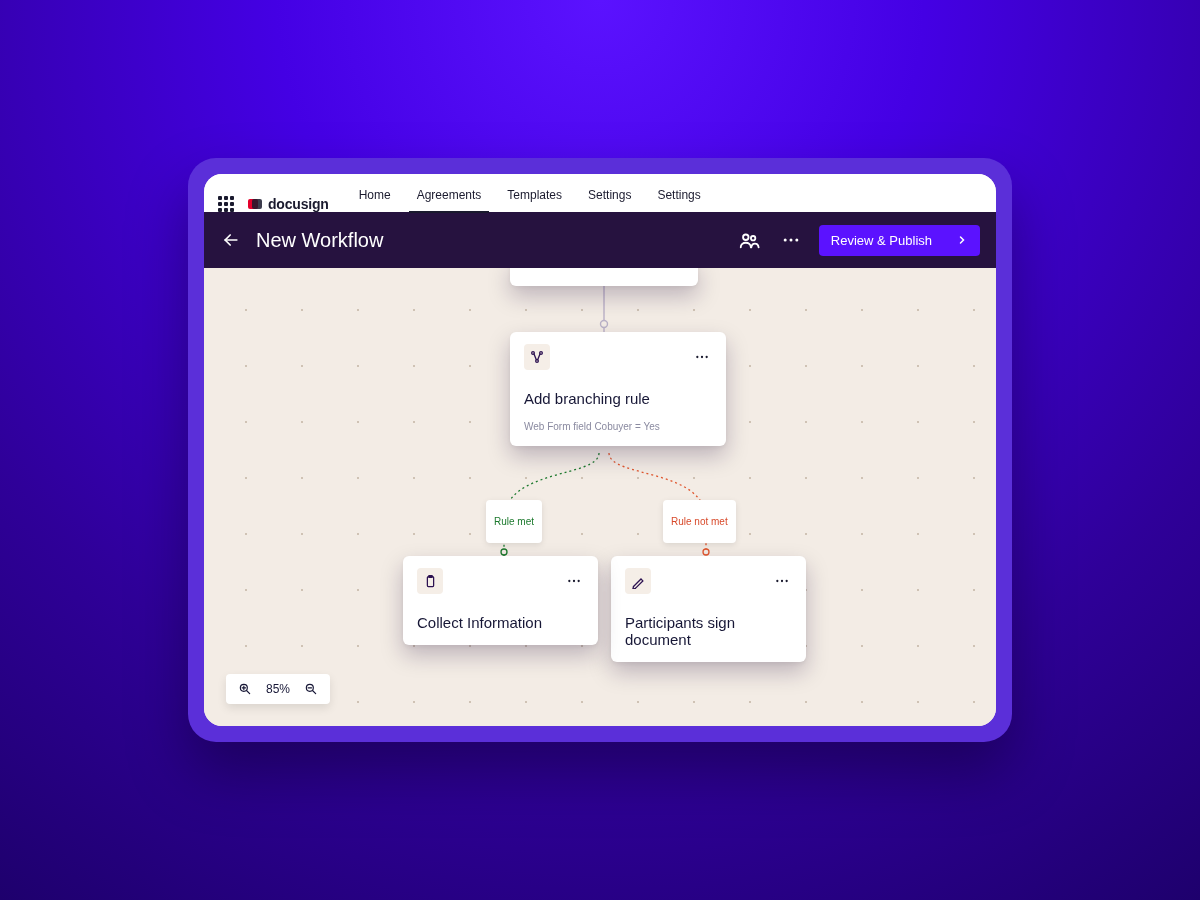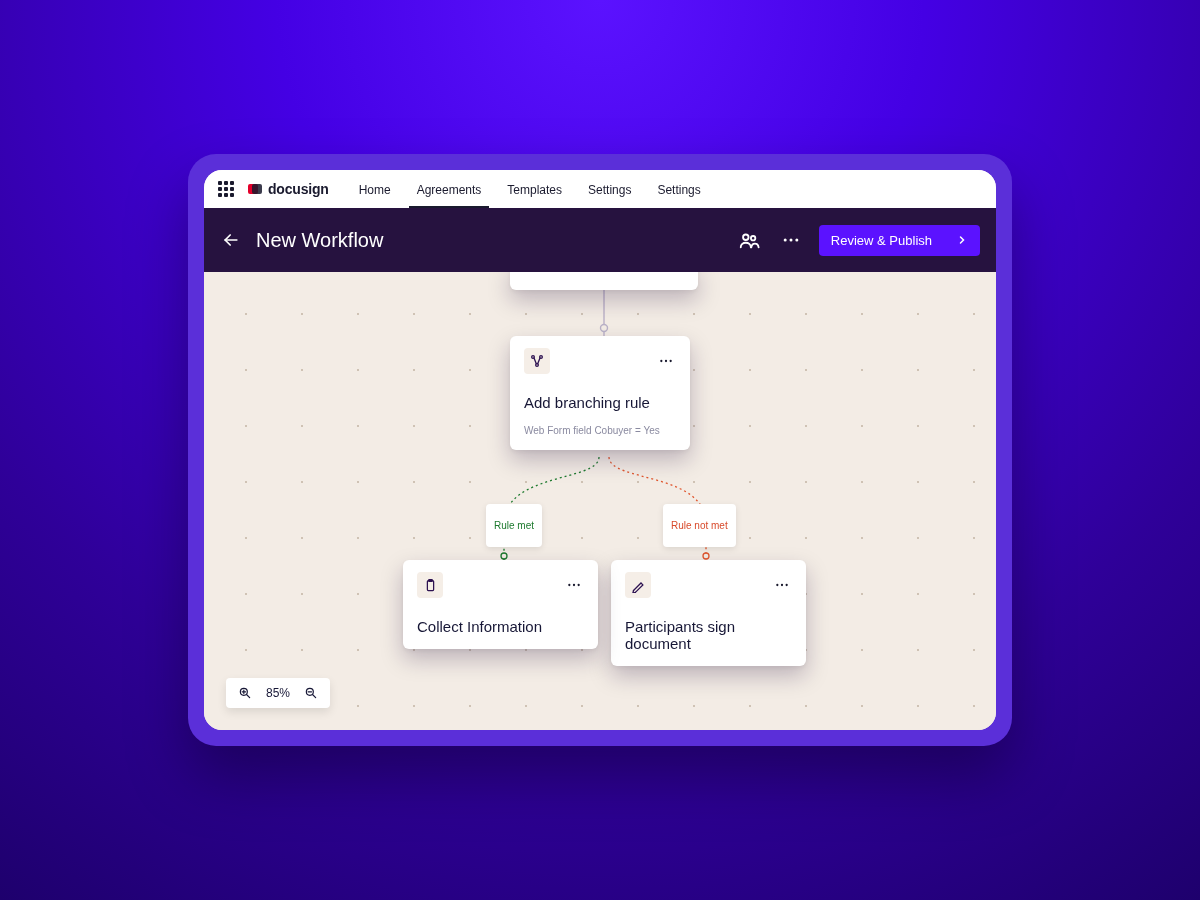--- a/index.html
+++ b/index.html
@@ -19,41 +19,41 @@
     width: 100%;
     border-radius: 18px;
     overflow: hidden;
     background: #f3ece5;
   }
   
   .topnav {
     background: #fff;
     height: 38px;
     display: flex;
-    align-items: center;
+    align-items: flex-end;
     padding: 0 14px;
     gap: 14px;
   }
   .apps-grid {
     width: 16px; height: 16px; display: grid; grid-template-columns: repeat(3,4px); grid-template-rows: repeat(3,4px); gap: 2px;
   }
   .apps-grid span { background:#1a1a2e; border-radius:1px; }
   .brand { display:flex; align-items:center; gap:6px; }
   .brand-mark { width:14px; height:14px; position:relative; }
   .brand-mark::before, .brand-mark::after { content:""; position:absolute; width:10px; height:10px; border-radius:2px; }
   .brand-mark::before { background:#e4002b; left:0; top:2px; }
   .brand-mark::after  { background:#1a1a2e; left:4px; top:2px; opacity:.85; }
   .brand-text { font-weight:700; font-size:14px; color:#1a1a2e; letter-spacing:-0.2px; }
   .tabs { display:flex; gap:22px; margin-left:14px; }
   .tab { font-size:12px; color:#1a1a2e; cursor:pointer; padding:12px 2px 10px; position:relative; }
   .tab.active::after { content:""; position:absolute; left:-6px; right:-6px; bottom:-1px; height:2px; background:#1a1a2e; }
   
   .pagebar {
     background:#26123f;
-    height:64px;
+    height:56px;
     display:flex; align-items:center;
     padding:0 16px;
     gap:14px;
     color:#fff;
   }
   .back-btn { width:22px; height:22px; display:flex; align-items:center; justify-content:center; cursor:pointer; }
   .page-title { font-size:20px; font-weight:400; flex:0 0 auto; }
   .spacer { flex:1; }
   .icon-btn { width:28px; height:28px; display:flex; align-items:center; justify-content:center; cursor:pointer; color:#fff; }
   .primary-btn {
@@ -77,21 +77,21 @@
     box-shadow: 0 10px 22px rgba(30,10,60,.25), 0 2px 4px rgba(0,0,0,.05);
     padding:12px 14px 14px;
   }
   .node-top { display:flex; align-items:center; justify-content:space-between; }
   .node-icon { width:26px; height:26px; border-radius:4px; background:#f5eee7; display:flex; align-items:center; justify-content:center; color:#2d1251; }
   .node-more { width:20px; height:20px; display:flex; align-items:center; justify-content:center; cursor:pointer; color:#1a1a2e; }
   .node-title { font-size:15px; color:#171736; margin-top:20px; }
   .node-sub { font-size:10px; color:#8a8aa0; margin-top:14px; }
   
   .peek-node { left:306px; top:-8px; width:188px; height:26px; }
-  .branch-node { left:306px; top:64px; width:180px;padding-left:14px; }
+  .branch-node { left:306px; top:64px; width:216px;padding-left:14px; }
   .left-node  { left:199px; top:288px; width:195px; }
   .right-node { left:407px; top:288px; width:195px; }
   
   svg.connectors { position:absolute; inset:0; width:100%; height:100%; pointer-events:none; }
   .pill {
     position:absolute; background:#fff; border-radius:4px; padding:16px 8px; font-size:10px;
     box-shadow:0 2px 6px rgba(0,0,0,.1);
   }
   .pill.green { color:#1d7a2e; left:282px; top:232px; }
   .pill.red   { color:#d84a2b; left:459px; top:232px; }

